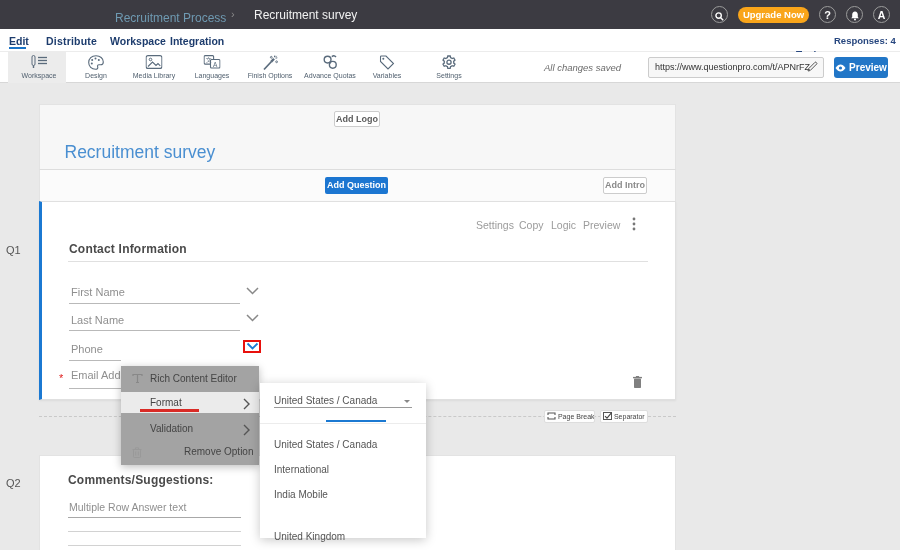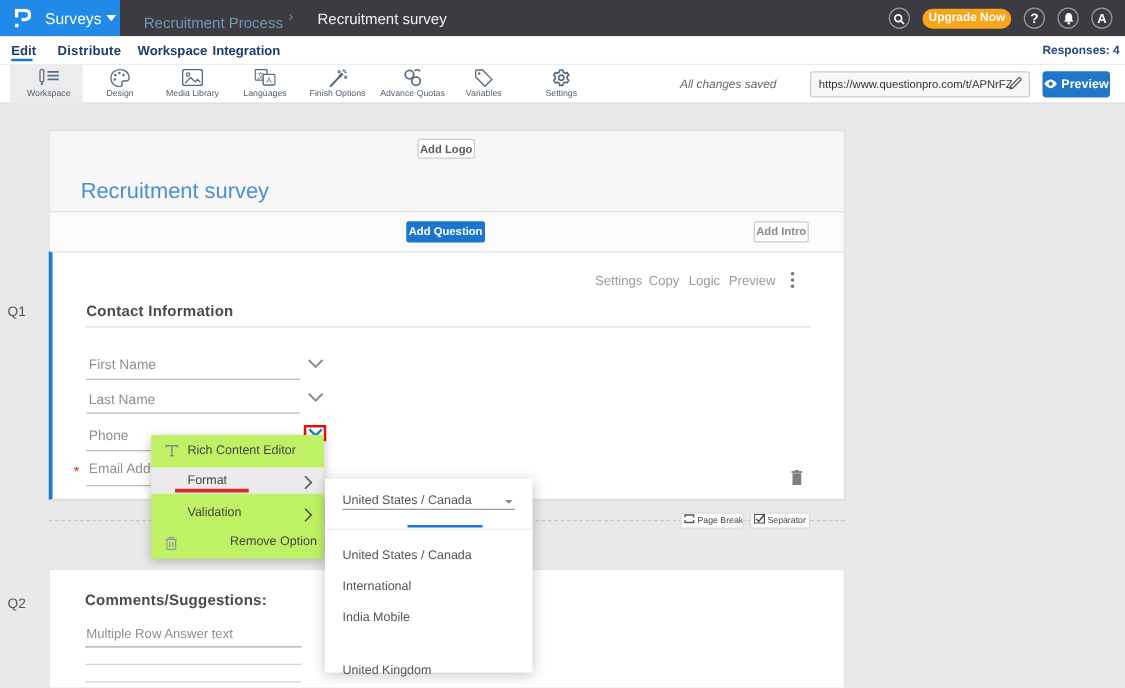--- a/index.html
+++ b/index.html
@@ -63,44 +63,36 @@
 .divbtn { position:absolute; top:410px; height:13px; background:#fdfdfd; border:1px solid #ddd; border-radius:2px; font-size:7px; color:#444; line-height:11.5px; padding:0 2px; white-space:nowrap; overflow:hidden; }
 
 
 #q2 { position:absolute; left:39px; top:455px; width:637px; height:97px; background:#fff; border:1px solid #e3e3e3; }
 #q2lbl { position:absolute; left:6px; top:477px; font-size:11px; color:#555; }
 #cs { position:absolute; left:68px; top:473px; font-size:12px; font-weight:bold; color:#4a4a4a; letter-spacing:0.2px; }
 #mra { position:absolute; left:69px; top:501px; font-size:10.5px; color:#8f8f8f; }
 .q2line { position:absolute; left:68px; width:173px; height:1px; }
 
 
-#menu { position:absolute; left:121px; top:348px; width:138px; height:99px; background:#bef264; box-shadow:0 2px 8px rgba(0,0,0,0.25); z-index:5; }
+#menu { position:absolute; left:121px; top:366px; width:138px; height:99px; background:#a3a3a3; box-shadow:0 2px 8px rgba(0,0,0,0.25); z-index:5; }
 .mitem { position:absolute; left:0; width:138px; font-size:10px; color:#444; }
 #fmt-row { position:absolute; left:0; top:26px; width:138px; height:21px; background:#ebebeb; }
 #fmt-ul { position:absolute; left:19px; top:43px; width:59px; height:2.5px; background:#d92b26; }
 .marrow { position:absolute; left:240px; top:0; }
 #submenu { position:absolute; left:260px; top:383px; width:166px; height:155px; background:#fff; box-shadow:0 2px 10px rgba(0,0,0,0.22); z-index:6; }
 #sel-label { position:absolute; left:14px; top:12px; font-size:10px; color:#555; }
 #sel-caret { position:absolute; left:144px; top:17px; width:0; height:0; border-left:3px solid transparent; border-right:3px solid transparent; border-top:3.5px solid #888; }
 #sel-ul { position:absolute; left:14px; top:24px; width:138px; height:1px; background:#9a9a9a; }
 #sel-blue { position:absolute; left:66px; top:37px; width:60px; height:2px; background:#1b79d2; z-index:2; }
 .opt { position:absolute; left:14px; font-size:10px; color:#555; }
 </style>
 </head>
 <body>
 
 <div id="topbar">
-  <div id="logoarea">
-    <svg class="abs" style="left:12px;top:7px" width="13" height="16" viewBox="0 0 13 16">
-      <path d="M1.3,7 L1.3,1.3 L7.2,1.3 C10.3,1.3 11.7,2.8 11.7,5 C11.7,7.3 10.2,8.6 7.5,8.6 L5.2,8.6" fill="none" stroke="#fff" stroke-width="2.6"></path>
-      <rect x="0" y="12" width="2.8" height="2.8" fill="#fff"></rect>
-    </svg>
-    <span id="surveys">Surveys</span>
-    <div id="caret-surveys"></div>
-  </div>
   <span class="crumb1">Recruitment Process</span>
   <span class="crumbsep">›</span>
   <span class="crumb2">Recruitment survey</span>
   <div class="circ" style="left:711px;">
     <svg width="9" height="9" viewBox="0 0 9 9" style="margin-top:3px">
         <circle cx="3.6" cy="3.6" r="2.7" fill="none" stroke="#fff" stroke-width="1.4"></circle>
         <line x1="5.7" y1="5.7" x2="8.2" y2="8.2" stroke="#fff" stroke-width="1.4"></line>
       </svg>
   </div>
   <div id="upgrade">Upgrade Now</div>

